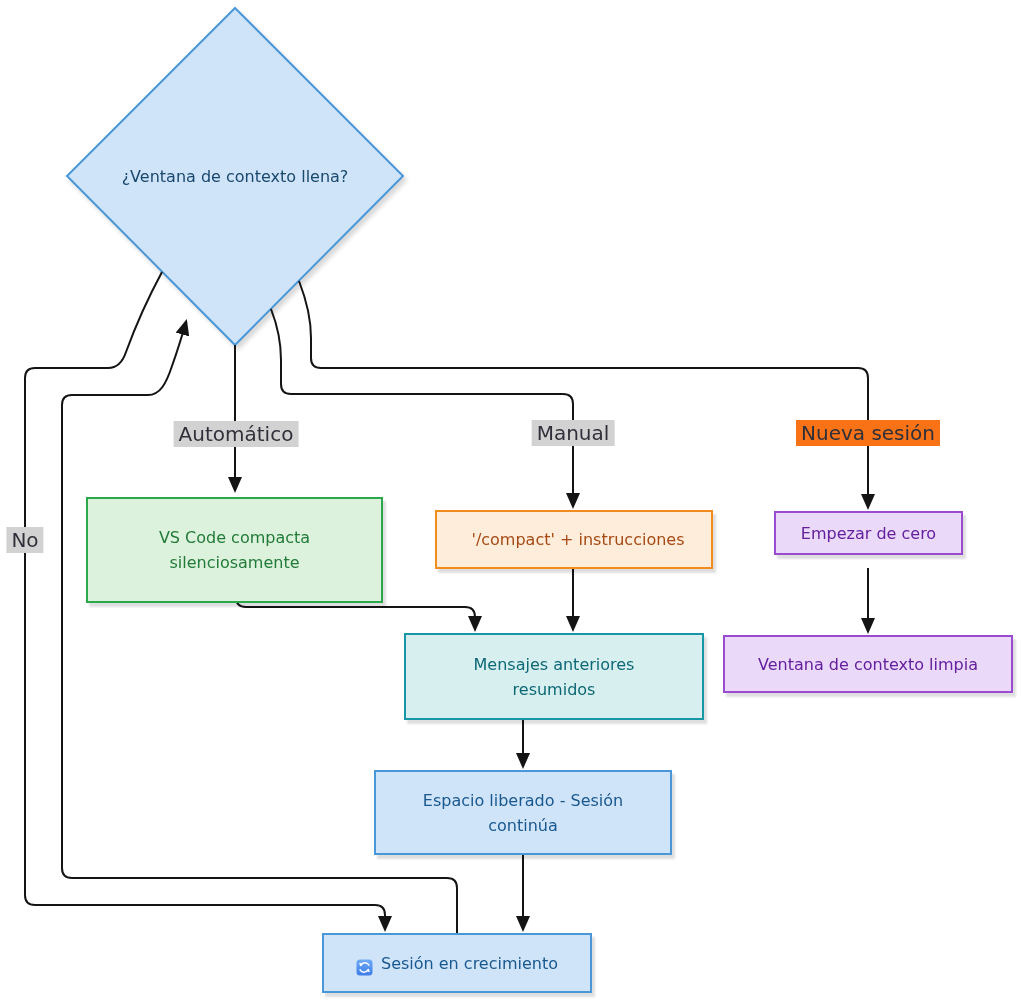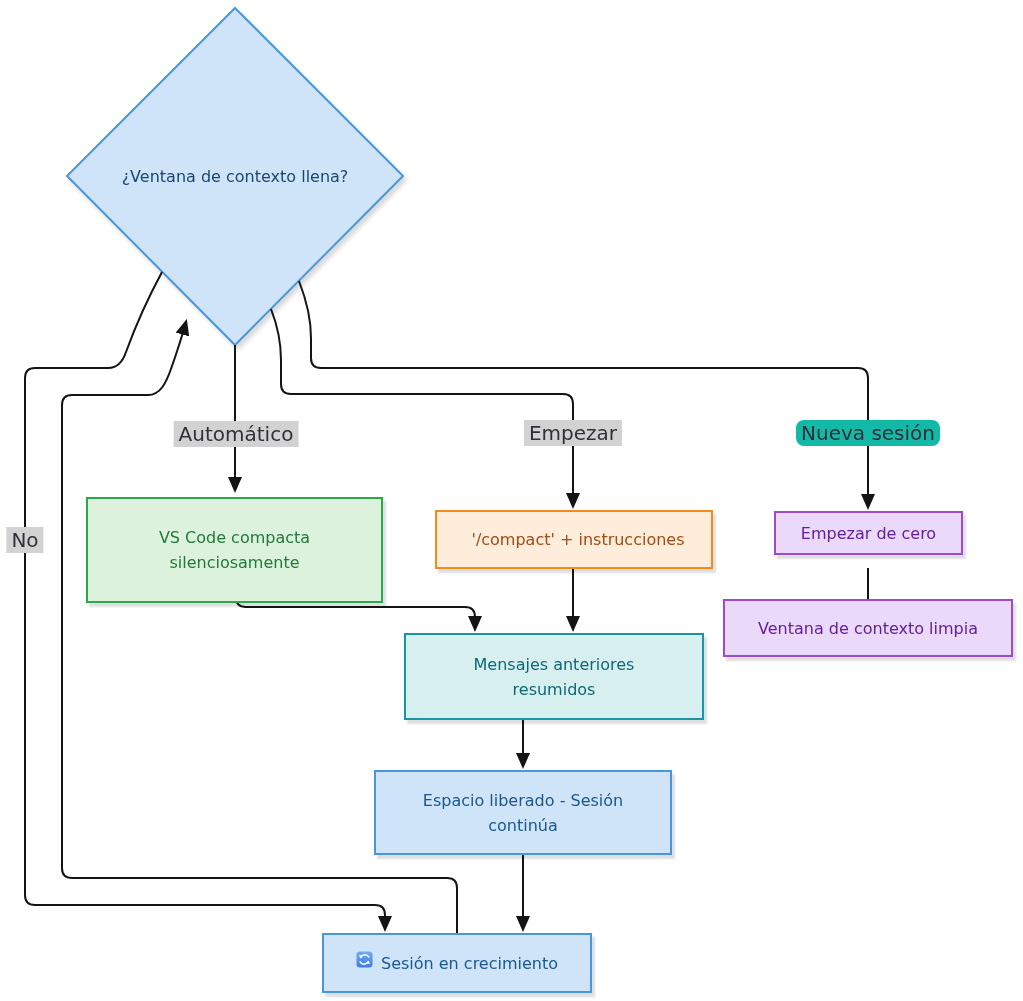--- a/index.html
+++ b/index.html
@@ -9,21 +9,21 @@
   }
   svg.edges{position:absolute;left:0;top:0;z-index:1;}
   .edge{fill:none;stroke:#141414;stroke-width:2px;}
   .node{
     position:absolute;z-index:2;border:2px solid #888;box-sizing:border-box;
     display:flex;align-items:center;justify-content:center;text-align:center;
     font-size:16px;line-height:25px;
     box-shadow:3px 4px 2px rgba(0,0,0,0.13);
   }
   .node .lbl{display:inline-block;}
-  .icon-wrap{display:flex;align-items:flex-start;justify-content:center;gap:8px;}
+  .icon-wrap{display:flex;align-items:flex-end;justify-content:center;gap:8px;}
   .elabel{
     position:absolute;z-index:3;transform:translateX(-50%);
     font-size:20px;line-height:24px;padding:1px 5px;white-space:nowrap;
   }
   .diamond-label{
     position:absolute;z-index:2;left:75px;top:160px;width:320px;height:32px;
     display:flex;align-items:center;justify-content:center;
     font-size:16px;text-align:right;
   }
 </style>
@@ -68,21 +68,21 @@
   </div>
 
   <div class="node" style="left: 774px; top: 511px; width: 189px; height: 44px; background: rgb(234, 217, 248); border-color: rgb(154, 75, 208); color: rgb(100, 31, 158);">
     <span class="lbl">Empezar de cero</span>
   </div>
 
   <div class="node" style="left: 373px; top: 633px; width: 300px; height: 87px; background: rgb(215, 239, 239); border-color: rgb(22, 150, 166); color: rgb(13, 104, 117); margin-left: 31px;">
     <span class="lbl" style="max-width:210px;">Mensajes anteriores resumidos</span>
   </div>
 
-  <div class="node" style="left: 723px; top: 599px; width: 290px; height: 58px; background: rgb(234, 217, 248); border-color: rgb(154, 75, 208); color: rgb(100, 31, 158);">
+  <div class="node" style="left: 723px; top: 635px; width: 290px; height: 58px; background: rgb(234, 217, 248); border-color: rgb(154, 75, 208); color: rgb(100, 31, 158);">
     <span class="lbl">Ventana de contexto limpia</span>
   </div>
 
   <div class="node" style="left: 374px; top: 770px; width: 298px; height: 85px; background: rgb(207, 228, 249); border-color: rgb(74, 151, 216); color: rgb(25, 88, 143);">
     <span class="lbl" style="max-width:235px;">Espacio liberado - Sesión continúa</span>
   </div>
 
   <div class="node" style="left: 322px; top: 933px; width: 270px; height: 60px; background: rgb(207, 228, 249); border-color: rgb(74, 151, 216); color: rgb(25, 88, 143);">
     <span class="icon-wrap">
       <svg width="17" height="17" viewBox="0 0 17 17">
@@ -94,17 +94,17 @@
         <g fill="#ffffff">
           <polygon points="3.1,4.0 6.7,4.5 4.3,7.4"></polygon>
           <polygon points="13.9,13.0 10.3,12.5 12.7,9.6"></polygon>
         </g>
       </svg>
       <span class="lbl">Sesión en crecimiento</span>
     </span>
   </div>
 
   <div class="elabel" style="left: 236px; top: 421px; background: rgb(210, 210, 210); color: rgb(48, 48, 58);">Automático</div>
-  <div class="elabel" style="left: 573px; top: 420px; background: rgb(210, 210, 210); color: rgb(48, 48, 58);">Empezar</div>
-  <div class="elabel" style="left: 868px; top: 420px; background: #14b8a6; color: rgb(48, 48, 58); border-radius: 8px;">Nueva sesión</div>
+  <div class="elabel" style="left: 573px; top: 420px; background: rgb(210, 210, 210); color: rgb(48, 48, 58);">Manual</div>
+  <div class="elabel" style="left: 868px; top: 420px; background: #f97316; color: rgb(48, 48, 58);">Nueva sesión</div>
   <div class="elabel" style="left: 25px; top: 527px; background: rgb(210, 210, 210); color: rgb(48, 48, 58); text-align: center;">No</div>
 
 </div>
 
 </body></html>

